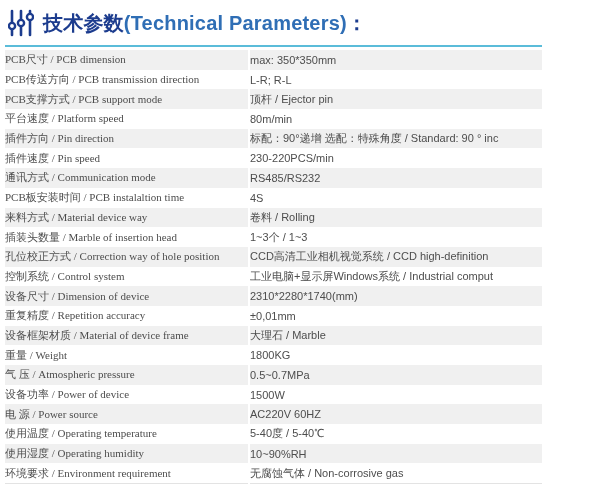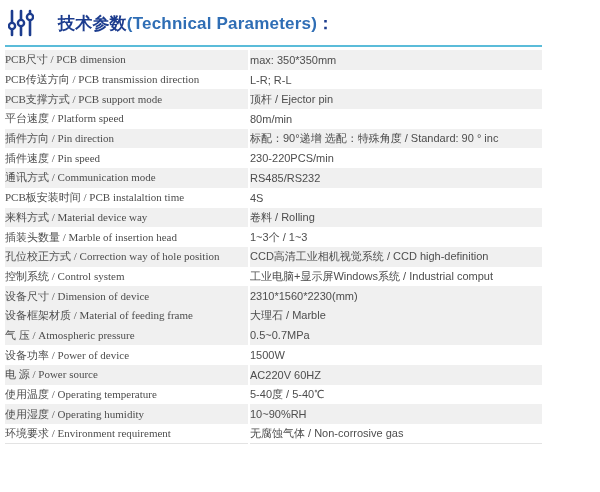--- a/index.html
+++ b/index.html
@@ -7,21 +7,21 @@
   body {
     width: 600px; height: 492px;
     background: #ffffff;
     font-family: "Liberation Sans", sans-serif;
     overflow: hidden;
   }
   .page { padding: 8px 0 0 5px; }
 
   .header { display: flex; align-items: center; gap: 9px; height: 30px; margin-left: 3px; }
   .header .icon { display: inline-flex; align-items: center; }
-  .title { margin: 15px; font-size: 17px; line-height: 1; letter-spacing: 0.2px; }
+  .title { margin: 0; font-size: 20px; line-height: 1; letter-spacing: 0.2px; }
   .title .zh { color: #1c3c8e; font-weight: 700; }
   .title .en { color: #2f6eb5; font-weight: 700; }
 
   .rule { width: 537px; height: 2px; background: #5bbcd9; margin-top: 7px; }
 
   table.params {
     border-collapse: collapse;
     width: 537px;
     table-layout: fixed;
     margin-top: 3px;
@@ -110,25 +110,33 @@
         <tr class="stripe">
           <td class="label">孔位校正方式 / Correction way of hole position</td>
           <td class="value">CCD高清工业相机视觉系统 / CCD high-definition</td>
         </tr>
         <tr>
           <td class="label">控制系统 / Control system</td>
           <td class="value">工业电脑+显示屏Windows系统 / Industrial comput</td>
         </tr>
         <tr class="stripe">
           <td class="label">设备尺寸 / Dimension of device</td>
-          <td class="value">2310*1560*2230(mm)</td>
+          <td class="value">2310*2280*1740(mm)</td>
+        </tr>
+        <tr>
+          <td class="label">重复精度 / Repetition accuracy</td>
+          <td class="value">±0,01mm</td>
         </tr>
         <tr class="stripe">
-          <td class="label">设备框架材质 / Material of feeding frame</td>
+          <td class="label">设备框架材质 / Material of device frame</td>
           <td class="value">大理石 / Marble</td>
+        </tr>
+        <tr>
+          <td class="label">重量 / Weight</td>
+          <td class="value">1800KG</td>
         </tr>
         <tr class="stripe">
           <td class="label">气 压 / Atmospheric pressure</td>
           <td class="value">0.5~0.7MPa</td>
         </tr>
         <tr>
           <td class="label">设备功率 / Power of device</td>
           <td class="value">1500W</td>
         </tr>
         <tr class="stripe">

